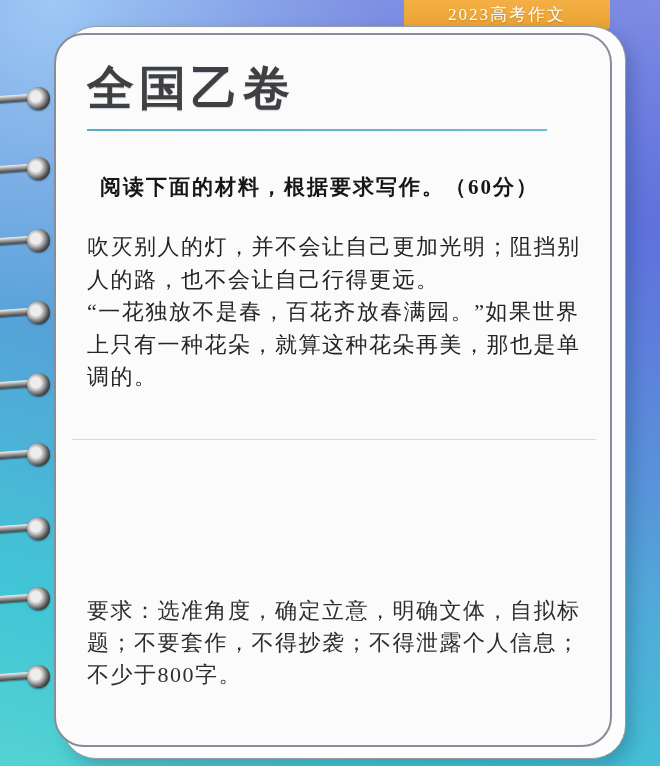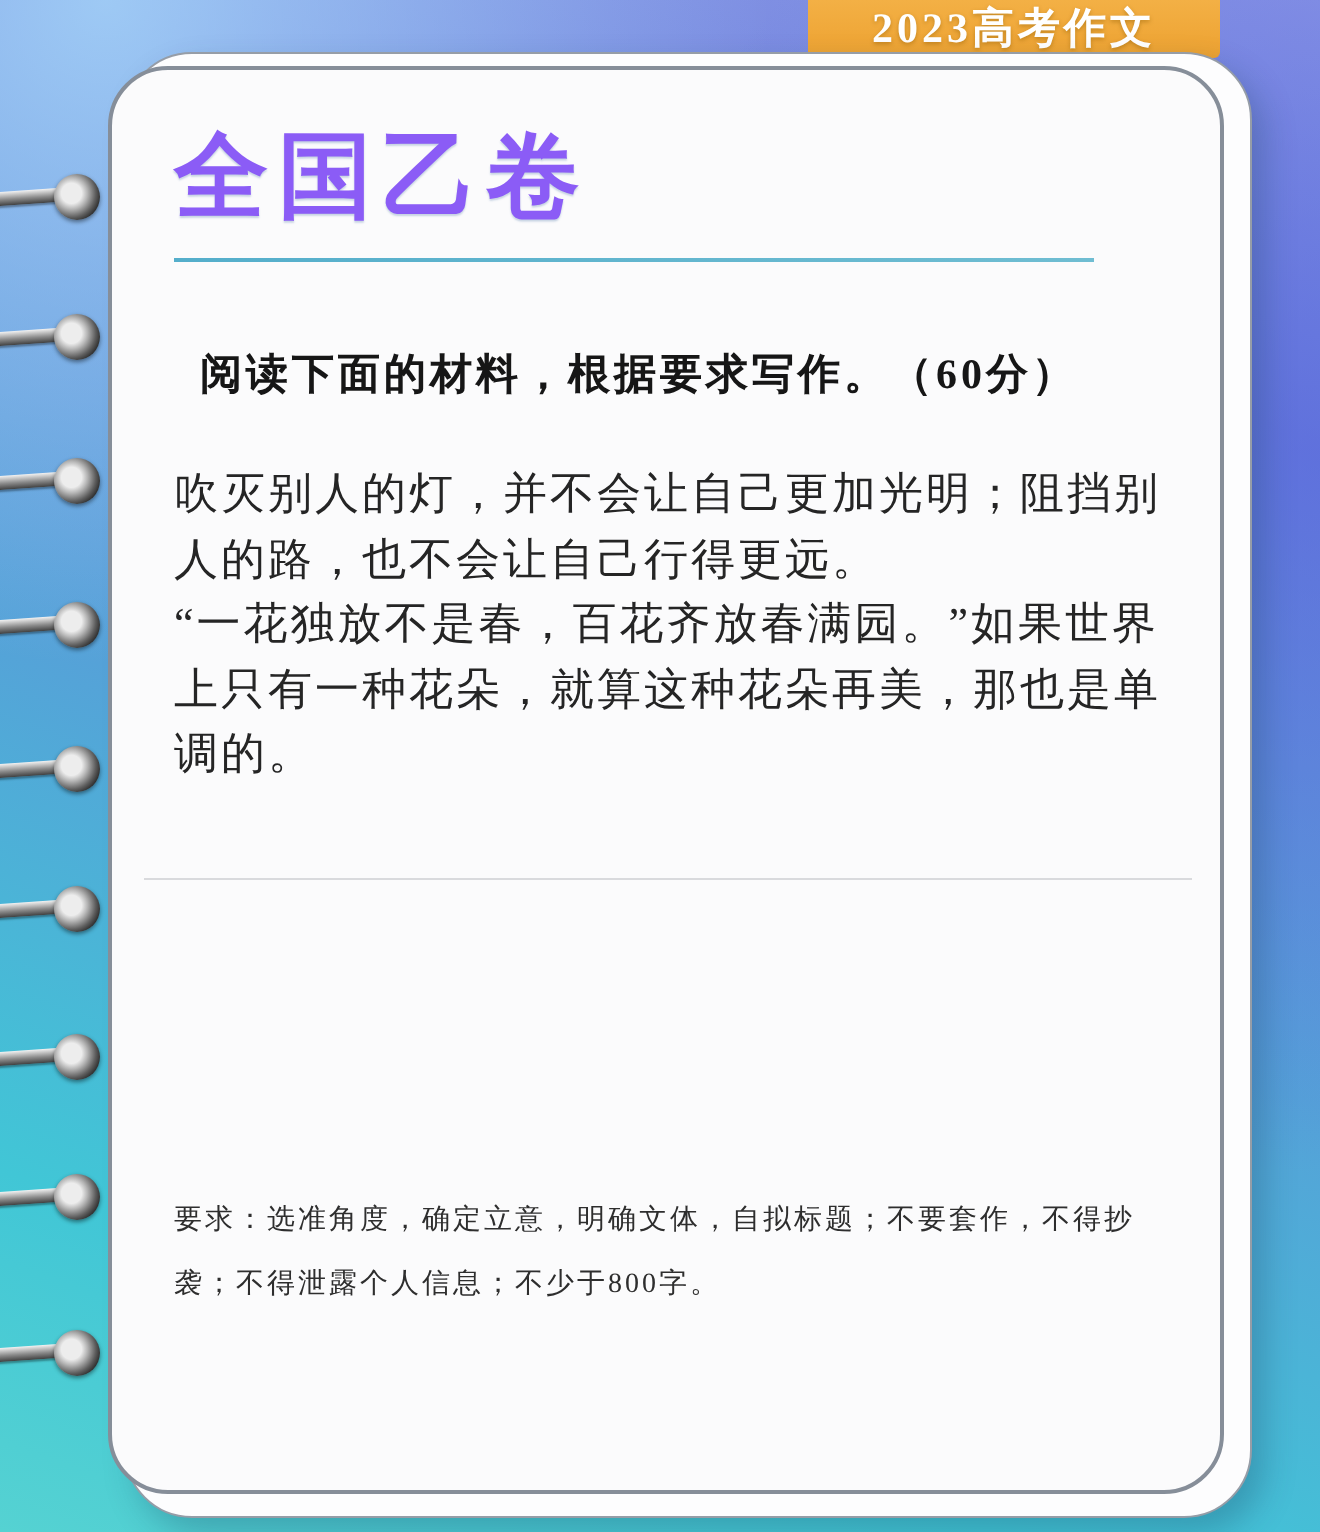--- a/index.html
+++ b/index.html
@@ -11,22 +11,22 @@
       radial-gradient(circle at 8% 0%, rgba(173,224,252,0.75), rgba(173,224,252,0) 34%),
       radial-gradient(circle at 100% 30%, rgba(78,92,219,0.50), rgba(78,92,219,0) 42%),
       linear-gradient(200deg, #8a96e6 0%, #7186de 22%, #55a2d8 55%, #41c6d6 82%, #55d2d2 100%);
   }
 
   
   .badge {
     position: absolute; left: 404px; top: 0; width: 206px; height: 29px;
     background: linear-gradient(180deg, #f3b045, #eda231);
     color: #ffffff;
-    display: flex; align-items: flex-start; justify-content: center;
-    font-size: 21px; font-weight: bold; letter-spacing: 2px;
+    display: flex; align-items: center; justify-content: center;
+    font-size: 17px; font-weight: normal; letter-spacing: 2px;
     text-shadow: 0 1px 2px rgba(140,90,0,0.45);
     border-radius: 0 0 3px 3px;
   }
 
   
   .page-back {
     position: absolute; left: 62px; top: 26px; width: 562px; height: 731px;
     background: #fdfdfe;
     border: 1px solid #969da7;
     border-radius: 34px;
@@ -37,21 +37,21 @@
     background: #fbfbfc;
     border: 2px solid #868e99;
     border-radius: 30px;
     box-sizing: border-box;
   }
 
   
   .title {
     position: absolute; left: 31px; top: 22px; margin: 0;
     font-size: 47px; font-weight: bold; letter-spacing: 5px;
-    color: #8b5cf6;
+    color: #404040;
     text-shadow: 0 1px 1px rgba(40,90,150,0.25);
   }
   .title-underline {
     position: absolute; left: 31px; top: 94px; width: 460px; height: 2px;
     background: linear-gradient(90deg, #54aecb, #6fbdd2);
   }
   .intro {
     position: absolute; left: 31px; top: 124px; margin: 13px; width: 505px;
     font-size: 21px; font-weight: bold; letter-spacing: 2px;
     color: #161616; line-height: 31px;
@@ -66,21 +66,21 @@
     position: absolute; left: 16px; top: 404px; width: 524px; height: 1px;
     background: #d9dadd; border: none; margin: 0;
   }
   .instruction {
     position: absolute; left: 31px; top: 430px; margin: 0; width: 508px;
     font-size: 22px; font-weight: bold; letter-spacing: 1.5px;
     color: #141414; line-height: 33px;
   }
   .requirements {
     position: absolute; left: 31px; top: 560px; margin: 0; width: 508px;
-    font-size: 14px; letter-spacing: 1.5px;
+    font-size: 22px; letter-spacing: 1.5px;
     color: #2e2e2e; line-height: 32px;
   }
 
   
   .rings { position: absolute; left: 0; top: 0; width: 70px; height: 766px; }
   .ring { position: absolute; left: 0; width: 56px; height: 24px; }
   .ring .arm {
     position: absolute; left: -6px; top: 9px; width: 42px; height: 7px;
     border-radius: 4px;
     background: linear-gradient(180deg, #f2f2f2, #8a8a8a 55%, #3f3f3f);

